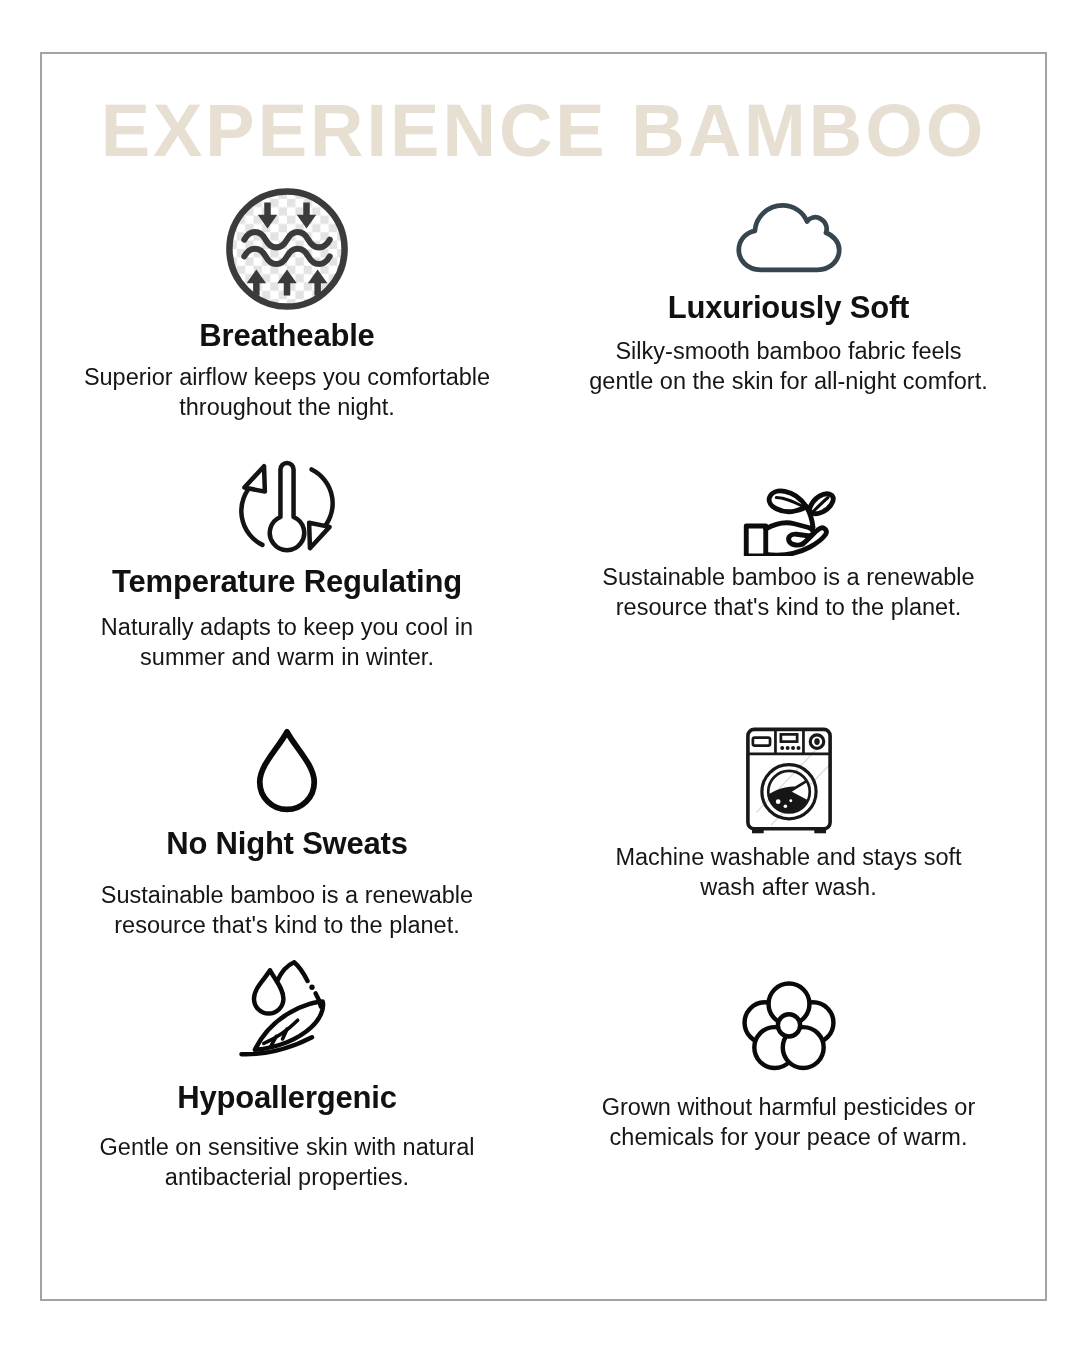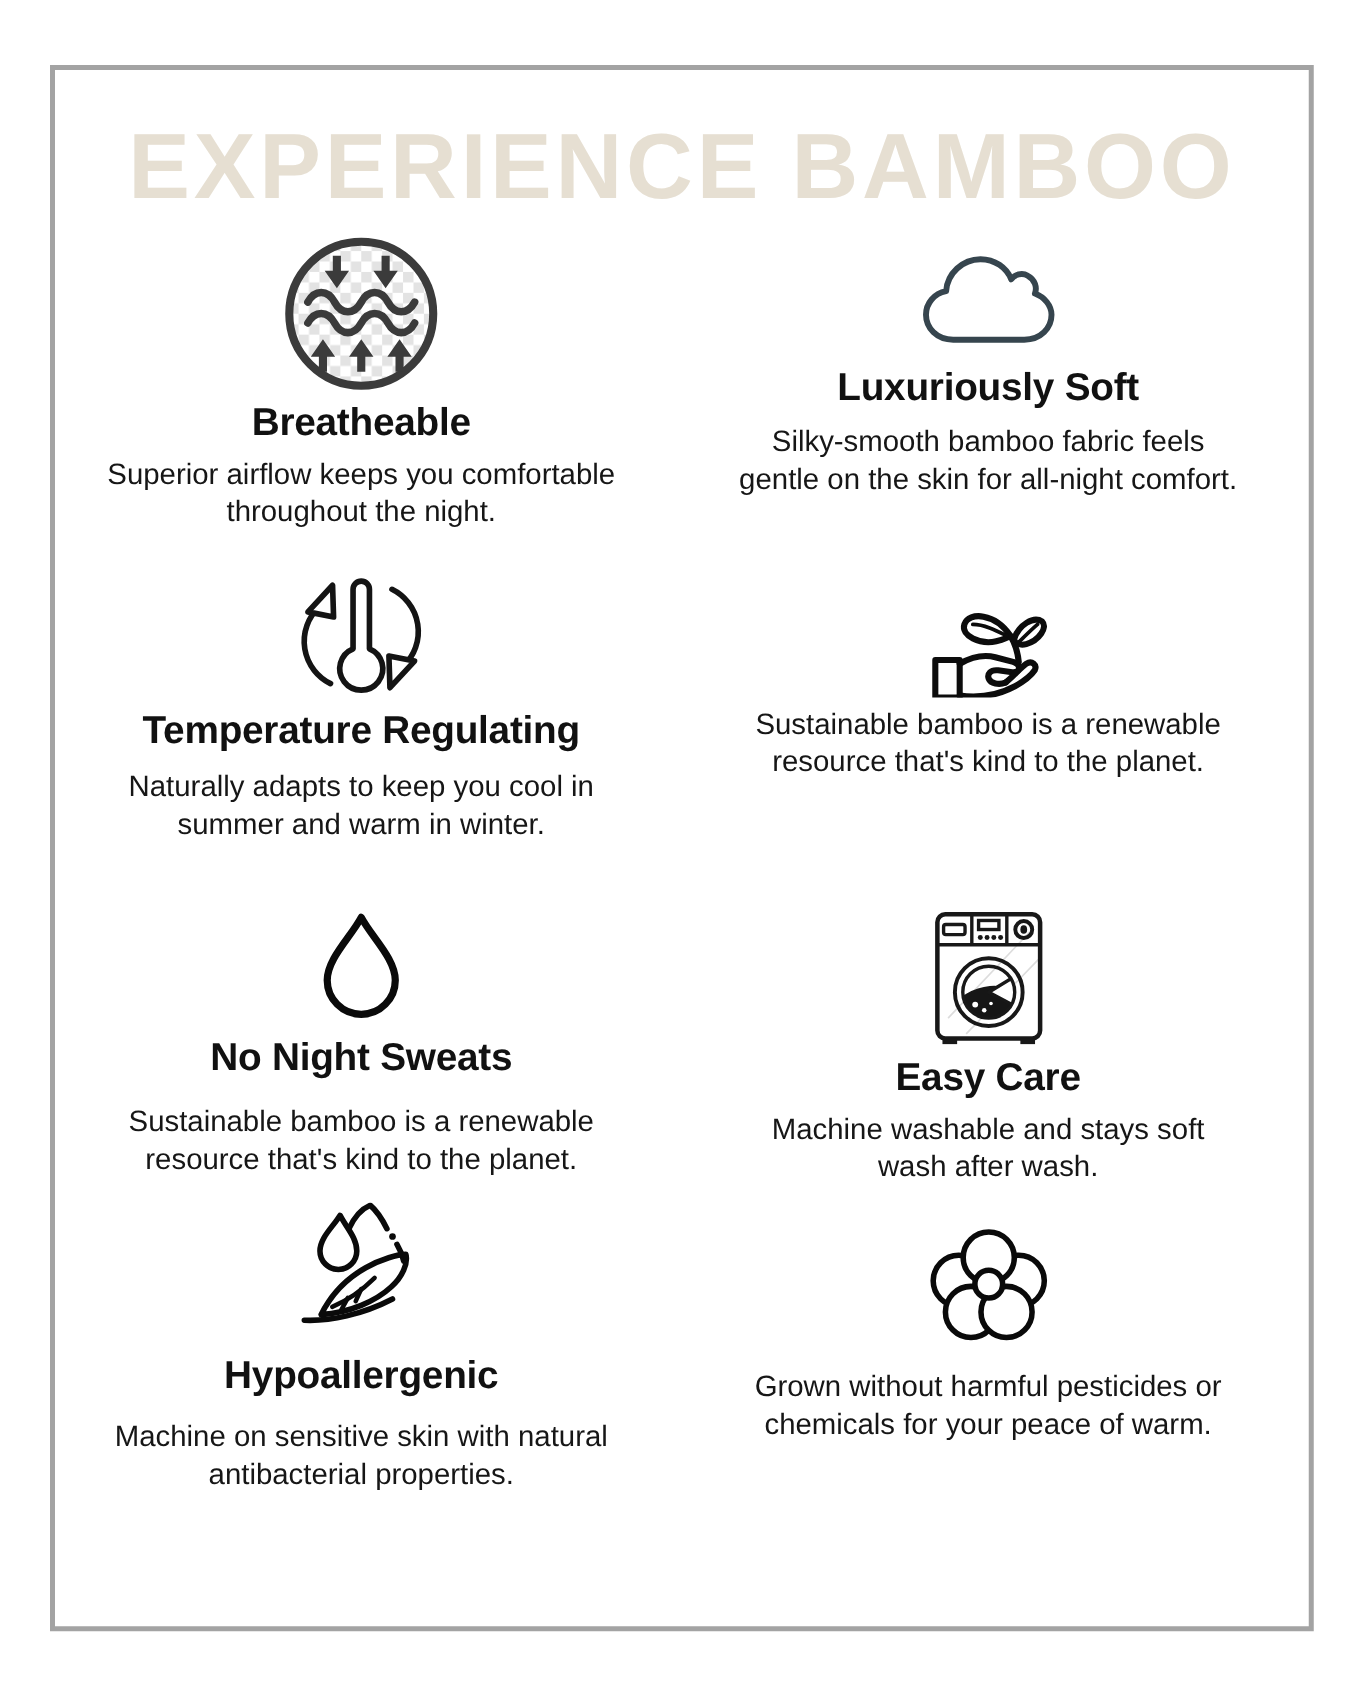--- a/index.html
+++ b/index.html
@@ -3,21 +3,21 @@
 <meta charset="utf-8">
 <style>
   html,body{margin:0;padding:0;}
   body{
     width:1080px;height:1350px;position:relative;background:#ffffff;
     font-family:"Liberation Sans","DejaVu Sans",sans-serif;
     -webkit-font-smoothing:antialiased;
   }
   .frame{
     position:absolute;left:40px;top:52px;width:1003px;height:1245px;
-    border:4px solid #a3a3a3;background:#ffffff;box-sizing:content-box;
+    border:2px solid #a3a3a3;background:#ffffff;box-sizing:content-box;
   }
   .poster-title{
     text-align:center;margin-top:22px;height:110px;line-height:110px;
     font-size:74px;font-weight:700;letter-spacing:3px;color:#e6dfd2;
     white-space:nowrap;
   }
   .grid{
     display:grid;grid-template-columns:490px 1fr;
     grid-template-rows:272px 266px 236px auto;
   }
@@ -158,41 +158,40 @@
             <circle cx="38" cy="86" r="2.6" fill="#ffffff"></circle>
             <circle cx="46" cy="91" r="2" fill="#ffffff"></circle>
             <circle cx="52" cy="85" r="1.6" fill="#ffffff"></circle>
             <path d="M50 75 L78 58 L82 92 Z" fill="#ffffff" stroke="#181818" stroke-width="3" stroke-linejoin="round"></path>
           </g>
           <circle cx="50" cy="75" r="23" fill="none" stroke="#181818" stroke-width="3"></circle>
           <rect x="9" y="116" width="13" height="5" fill="#181818"></rect>
           <rect x="78" y="116" width="13" height="5" fill="#181818"></rect>
         </svg>
       </div>
-      <div class="feat-title">Easy Care</div>
       <div class="desc">Machine washable and stays soft wash after wash.</div>
     </div>
 
     <div class="cell c7">
       <div class="icon-box">
         <svg width="100" height="108" viewBox="0 0 112 118">
           <g fill="none" stroke="#0a0a0a" stroke-width="5" stroke-linejoin="round" stroke-linecap="round">
             <path d="M37 10 C42 20 52 30 52 42 A16.5 16.5 0 1 1 19 42 C19 30 31 20 37 10 Z"></path>
             <path d="M45 22 C50 11 57 4 64 1 C70 6 75 14 79 22"></path>
             <circle cx="84" cy="29" r="3" fill="#0a0a0a" stroke="none"></circle>
             <path d="M88 36 C91 41 93 46 94 51"></path>
             <path d="M20 99 C28 83 42 67 60 57 C74 49 89 45 96 45 C98 53 93 65 83 74 C69 87 46 97 20 99 Z"></path>
             <path d="M30 92 C44 86 58 76 68 66" stroke-width="4"></path>
             <path d="M44 84 L38 95 M56 76 L51 87" stroke-width="4"></path>
             <path d="M5 104 C28 105 57 99 84 85"></path>
           </g>
         </svg>
       </div>
       <div class="feat-title">Hypoallergenic</div>
-      <div class="desc">Machine on sensitive skin with natural antibacterial properties.</div>
+      <div class="desc">Gentle on sensitive skin with natural antibacterial properties.</div>
     </div>
 
     <div class="cell c8">
       <div class="icon-box">
         <svg width="96" height="96" viewBox="-52 -54 104 108">
           <g fill="#ffffff" stroke="#0a0a0a" stroke-width="5">
             <circle cx="-27" cy="-6" r="23"></circle>
             <circle cx="27" cy="-6" r="23"></circle>
             <circle cx="-16" cy="22" r="23"></circle>
             <circle cx="16" cy="22" r="23"></circle>

